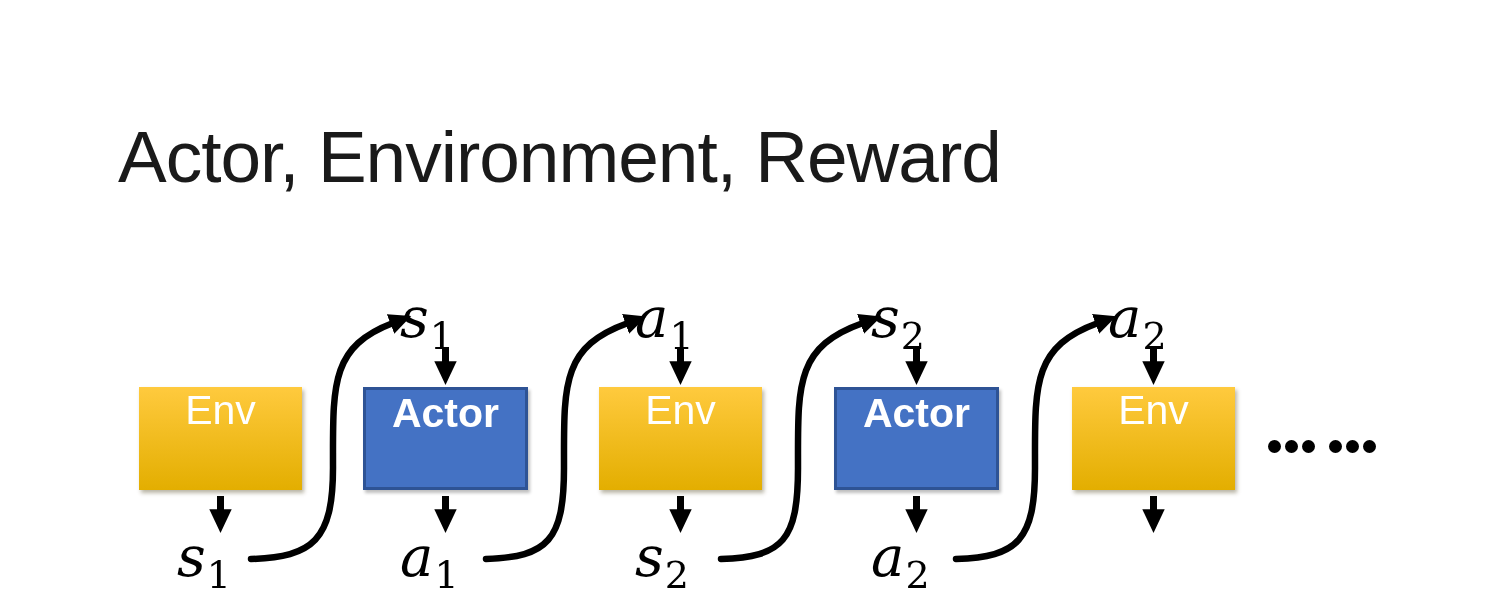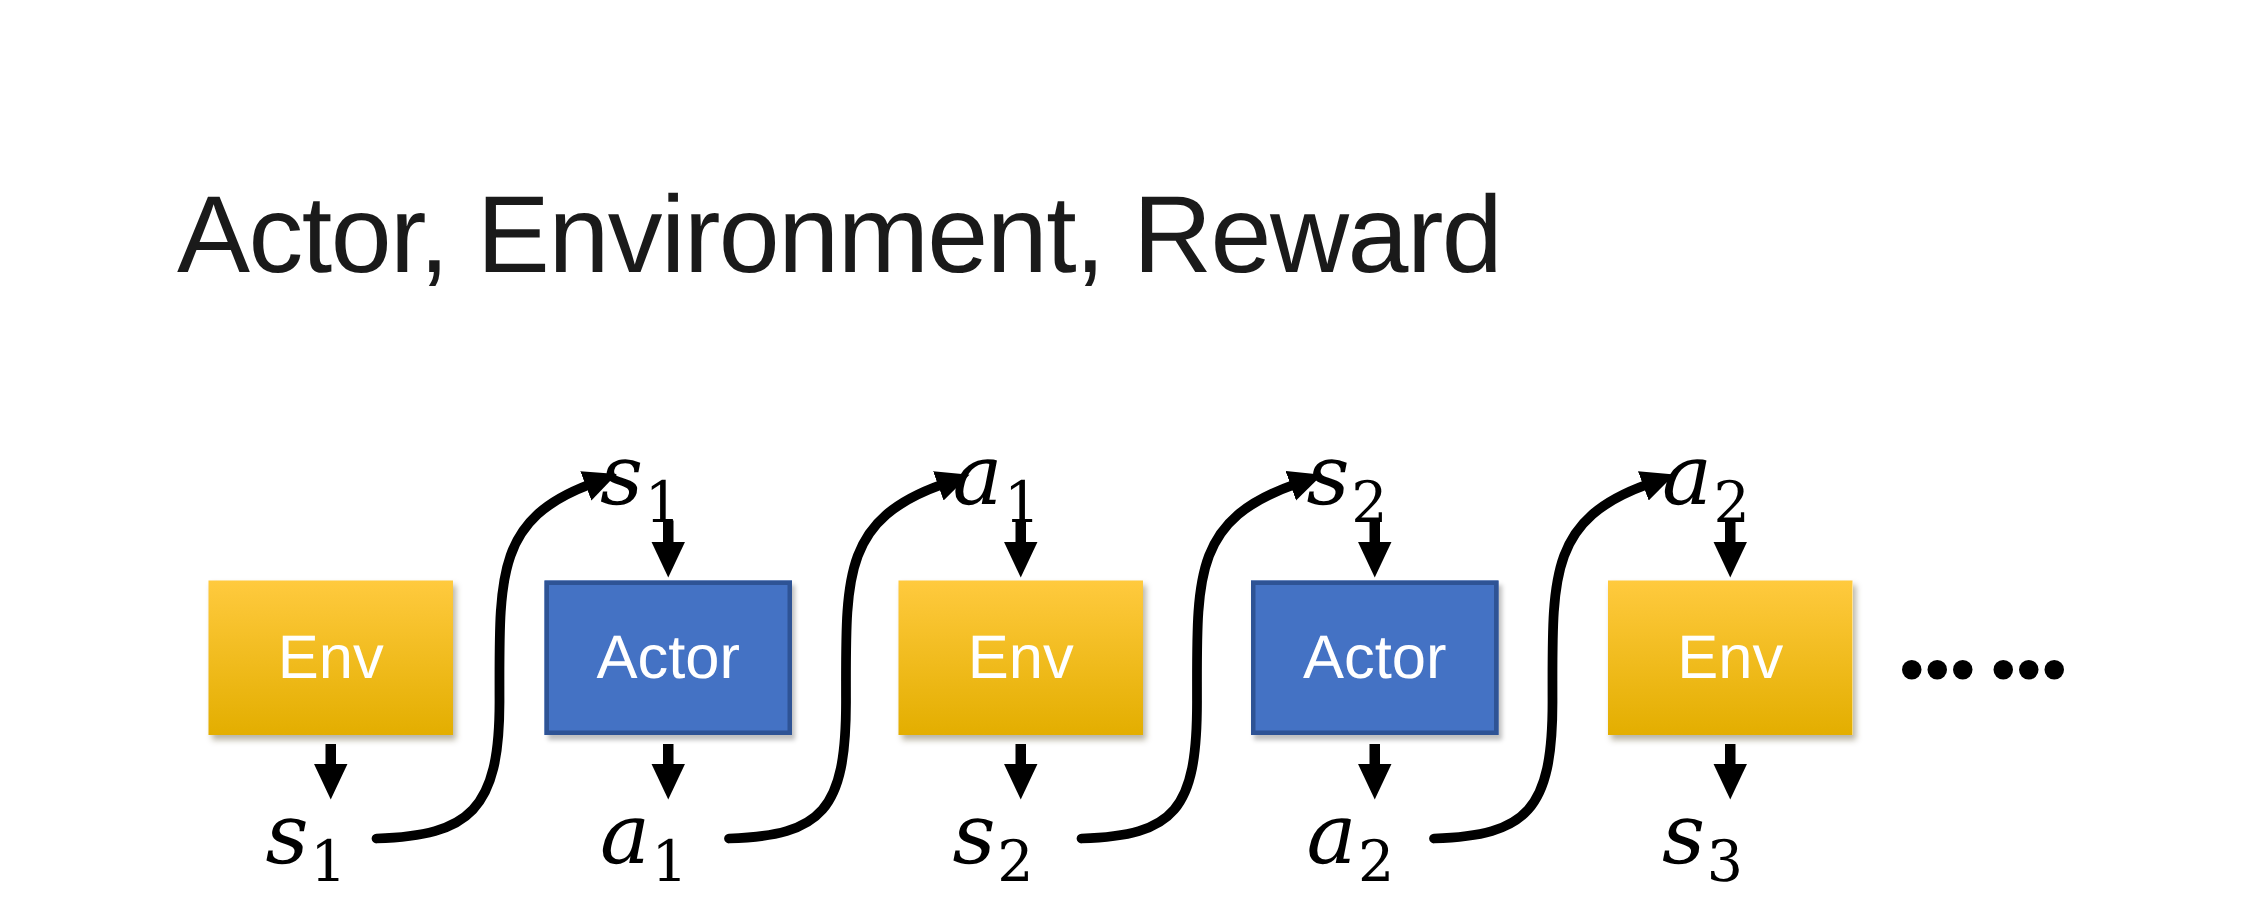--- a/index.html
+++ b/index.html
@@ -33,35 +33,36 @@
     left: 0;
     top: 0;
     width: 1500px;
     height: 608px;
   }
   .box {
     position: absolute;
     top: 387px;
     height: 103px;
     display: flex;
-    align-items: center;
+    align-items: flex-start;
     justify-content: center;
     color: #ffffff;
     font-size: 41px;
     box-sizing: border-box;
     white-space: nowrap;
   }
   .box.env {
     background: linear-gradient(to bottom, var(--env-top, #FFCA3E), var(--env-bottom, #E3AE00));
     box-shadow: 2px 3px 4px rgba(80, 70, 30, 0.40);
   }
   .box.actor {
     background: var(--actor-fill, #4472C4);
     border: 3px solid var(--actor-border, #2E5395);
     box-shadow: 2px 3px 3px rgba(0, 0, 0, 0.25);
+    font-weight: bold;
   }
   .mlabel {
     position: absolute;
     width: 90px;
     line-height: 1;
     color: var(--label-color, #000000);
     white-space: nowrap;
   }
   .mlabel .base {
     font-family: "DejaVu Serif", serif;
@@ -158,23 +159,20 @@
   </div>
   <div class="mlabel bottom" style="left:400px;">
     <span class="base">a</span><span class="sub">1</span>
   </div>
   <div class="mlabel bottom" style="left:635px;">
     <span class="base">s</span><span class="sub">2</span>
   </div>
   <div class="mlabel bottom" style="left:871px;">
     <span class="base">a</span><span class="sub">2</span>
   </div>
-  <div class="mlabel bottom" style="left:1108px;">
-    <span class="base">s</span><span class="sub">3</span>
-  </div>
 
   <div class="dots" title="……">
     <span class="dot"></span>
     <span class="dot"></span>
     <span class="dot"></span>
     <span class="dot group-gap"></span>
     <span class="dot"></span>
     <span class="dot"></span>
   </div>
 

